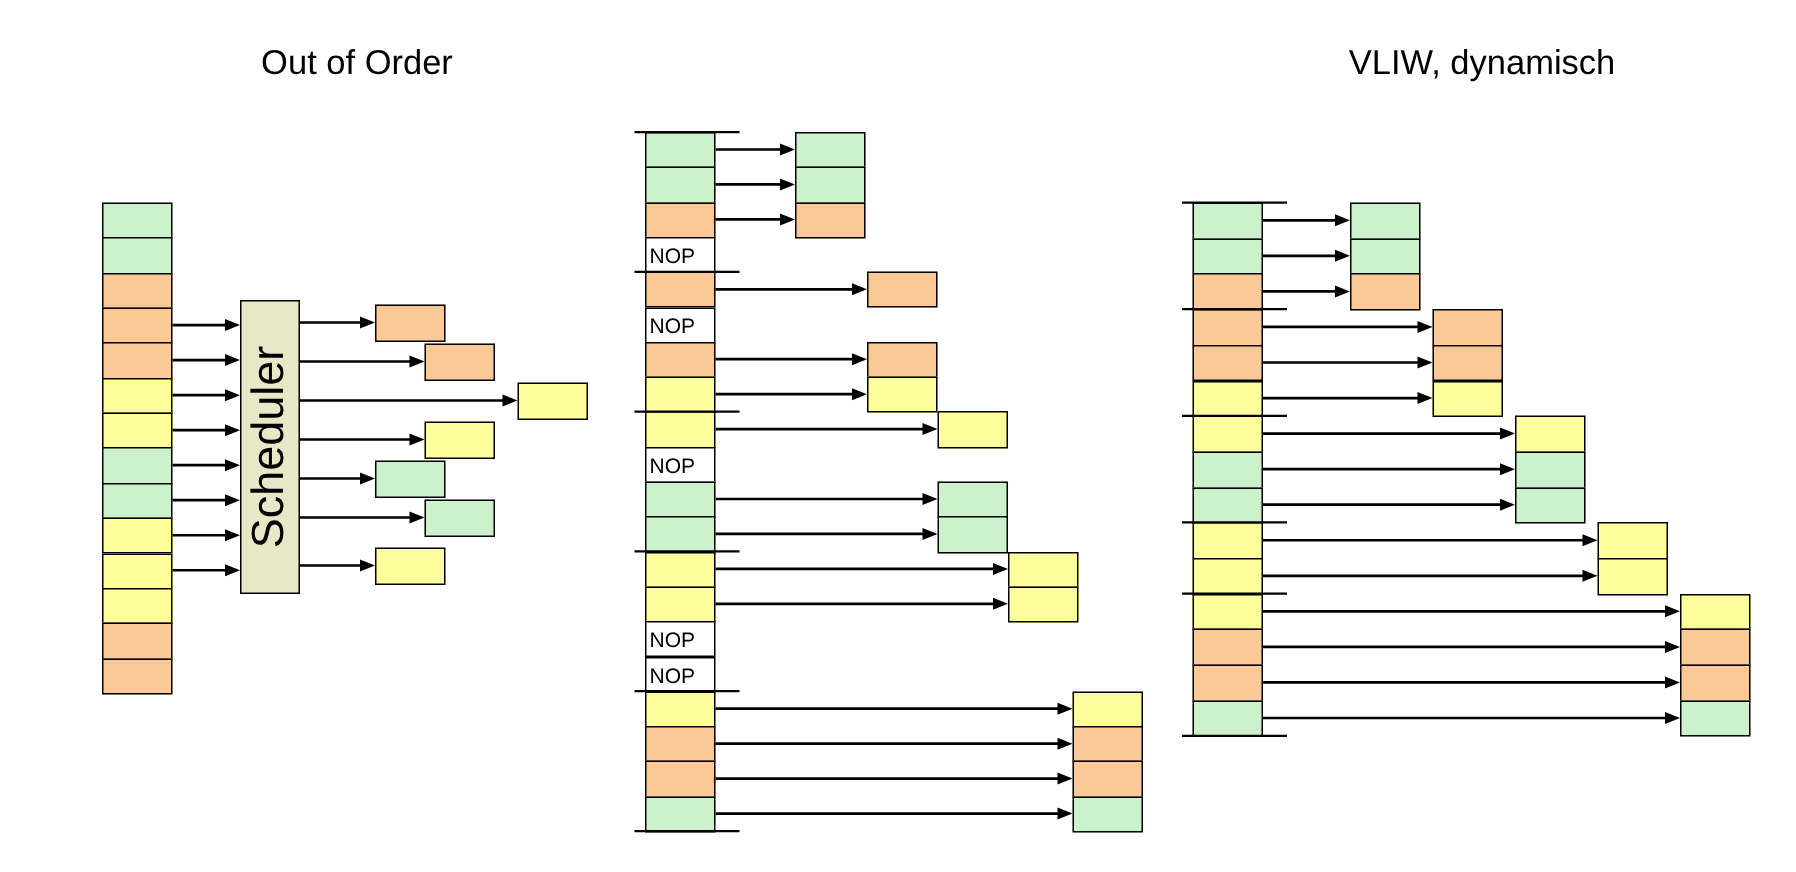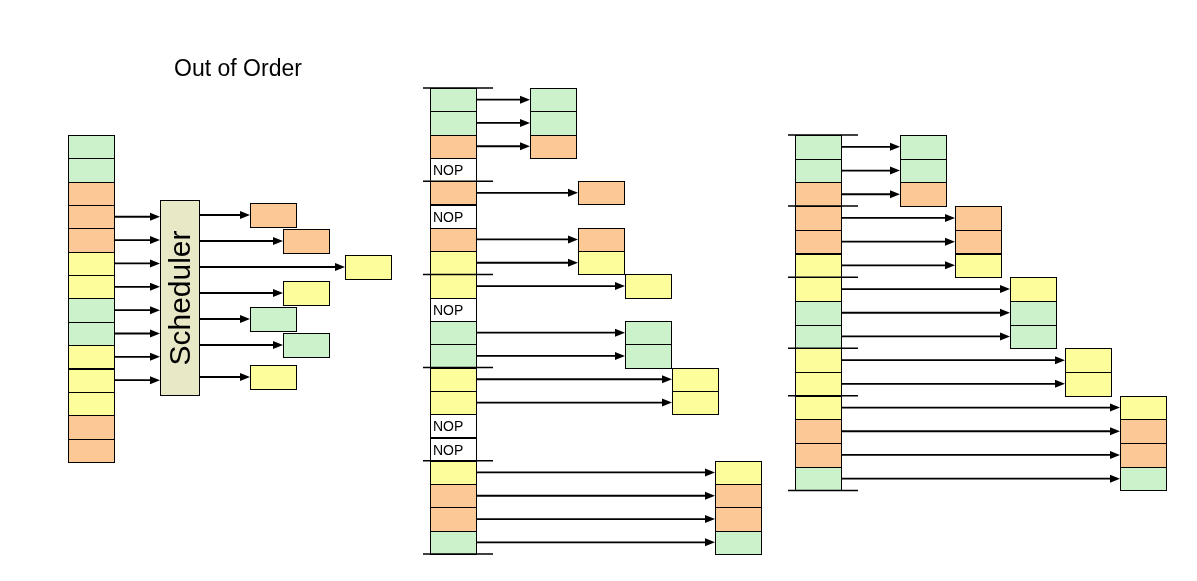--- a/index.html
+++ b/index.html
@@ -129,21 +129,22 @@
       <line x1="842" y1="407.55" x2="1112" y2="407.55" stroke="#000000" stroke-width="1.8"></line>
       <polygon points="1120,407.55 1110,403.55 1110,411.55" fill="#000000"></polygon>
       <line x1="842" y1="431.25" x2="1112" y2="431.25" stroke="#000000" stroke-width="1.8"></line>
       <polygon points="1120,431.25 1110,427.25 1110,435.25" fill="#000000"></polygon>
       <line x1="842" y1="454.95" x2="1112" y2="454.95" stroke="#000000" stroke-width="1.8"></line>
       <polygon points="1120,454.95 1110,450.95 1110,458.95" fill="#000000"></polygon>
       <line x1="842" y1="478.65000000000003" x2="1112" y2="478.65000000000003" stroke="#000000" stroke-width="1.8"></line>
       <polygon points="1120,478.65000000000003 1110,474.65000000000003 1110,482.65000000000003" fill="#000000"></polygon>
     </svg>
 
-  <div class="title" id="t1" style="left: 78px; width: 320px; top: 28px; color: rgb(0, 0, 0); margin-top: 27px;">Out of Order</div>
+  <div class="title" id="t1" style="left: 78px; width: 320px; top: 28px; color: rgb(0, 0, 0);">Out of Order</div>
+  <div class="title" id="t3" style="left: 828px; width: 320px; top: 28px; color: rgb(0, 0, 0);">VLIW, dynamisch</div>
 
   <div id="scheduler" style="left: 160px; top: 200px; width: 40px; height: 196px; background: rgb(232, 232, 198); border-color: rgb(0, 0, 0);">
     <span>Scheduler</span>
   </div>
 <div class="box" style="left: 68px; top: 135px; width: 47px; height: 24.35px; border-color: rgb(0, 0, 0); background: rgb(204, 242, 204);"></div>
     <div class="box" style="left: 68px; top: 158.35px; width: 47px; height: 24.35px; border-color: rgb(0, 0, 0); background: rgb(204, 242, 204);"></div>
     <div class="box" style="left: 68px; top: 181.7px; width: 47px; height: 24.35px; border-color: rgb(0, 0, 0); background: rgb(251, 200, 150);"></div>
     <div class="box" style="left: 68px; top: 205.05px; width: 47px; height: 24.35px; border-color: rgb(0, 0, 0); background: rgb(251, 200, 150);"></div>
     <div class="box" style="left: 68px; top: 228.4px; width: 47px; height: 24.35px; border-color: rgb(0, 0, 0); background: rgb(251, 200, 150);"></div>
     <div class="box" style="left: 68px; top: 251.75px; width: 47px; height: 24.35px; border-color: rgb(0, 0, 0); background: rgb(253, 253, 156);"></div>

